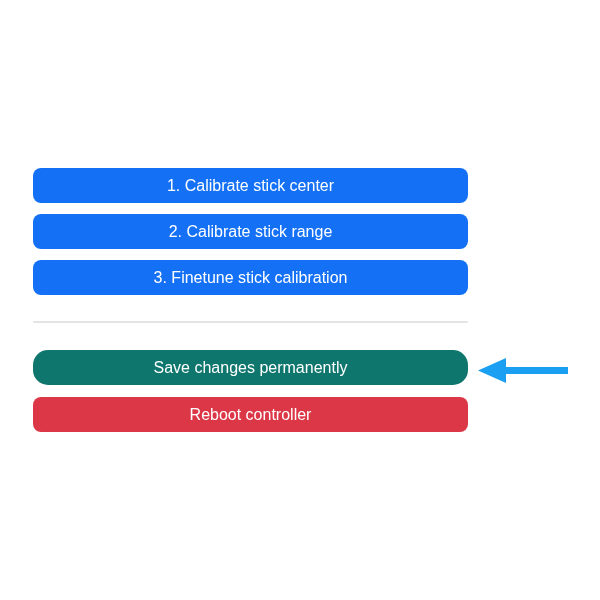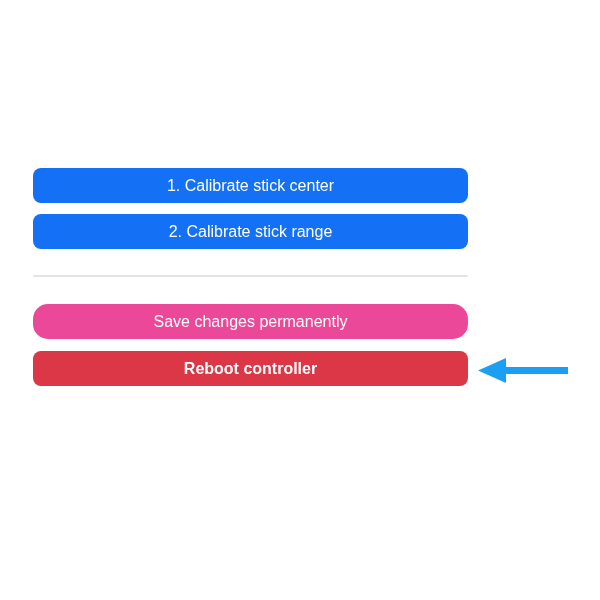--- a/index.html
+++ b/index.html
@@ -58,26 +58,27 @@
 <body>
 
 <div class="canvas">
 
   <div class="stack">
 
     <button class="btn step" style="background: rgb(20, 113, 245); color: rgb(255, 255, 255);">1. Calibrate stick center</button>
 
     <button class="btn step" style="background: rgb(20, 113, 245); color: #ffffff;">2. Calibrate stick range</button>
 
+    <button class="btn step" style="background: rgb(20, 113, 245); color: rgb(255, 255, 255);">3. Finetune stick calibration</button>
 
     <div class="divider" style="background: rgb(228, 228, 230);"></div>
 
-    <button class="btn save" style="background: #ec4899; color: rgb(255, 255, 255); border-radius: 15px;">Save changes permanently</button>
+    <button class="btn save" style="background: #0f766e; color: rgb(255, 255, 255); border-radius: 15px;">Save changes permanently</button>
 
-    <button class="btn reboot" style="background: rgb(220, 55, 71); color: rgb(255, 255, 255); font-weight: bold;">Reboot controller</button>
+    <button class="btn reboot" style="background: rgb(220, 55, 71); color: rgb(255, 255, 255);">Reboot controller</button>
 
   </div>
 
   <svg class="arrow-annotation" viewBox="0 0 90 27" xmlns="http://www.w3.org/2000/svg">
     <polygon points="0,13.5 28,1 28,10 90,10 90,17 28,17 28,26" style="fill: rgb(27, 159, 242);"></polygon>
   </svg>
 
 </div>
 
 </body></html>

